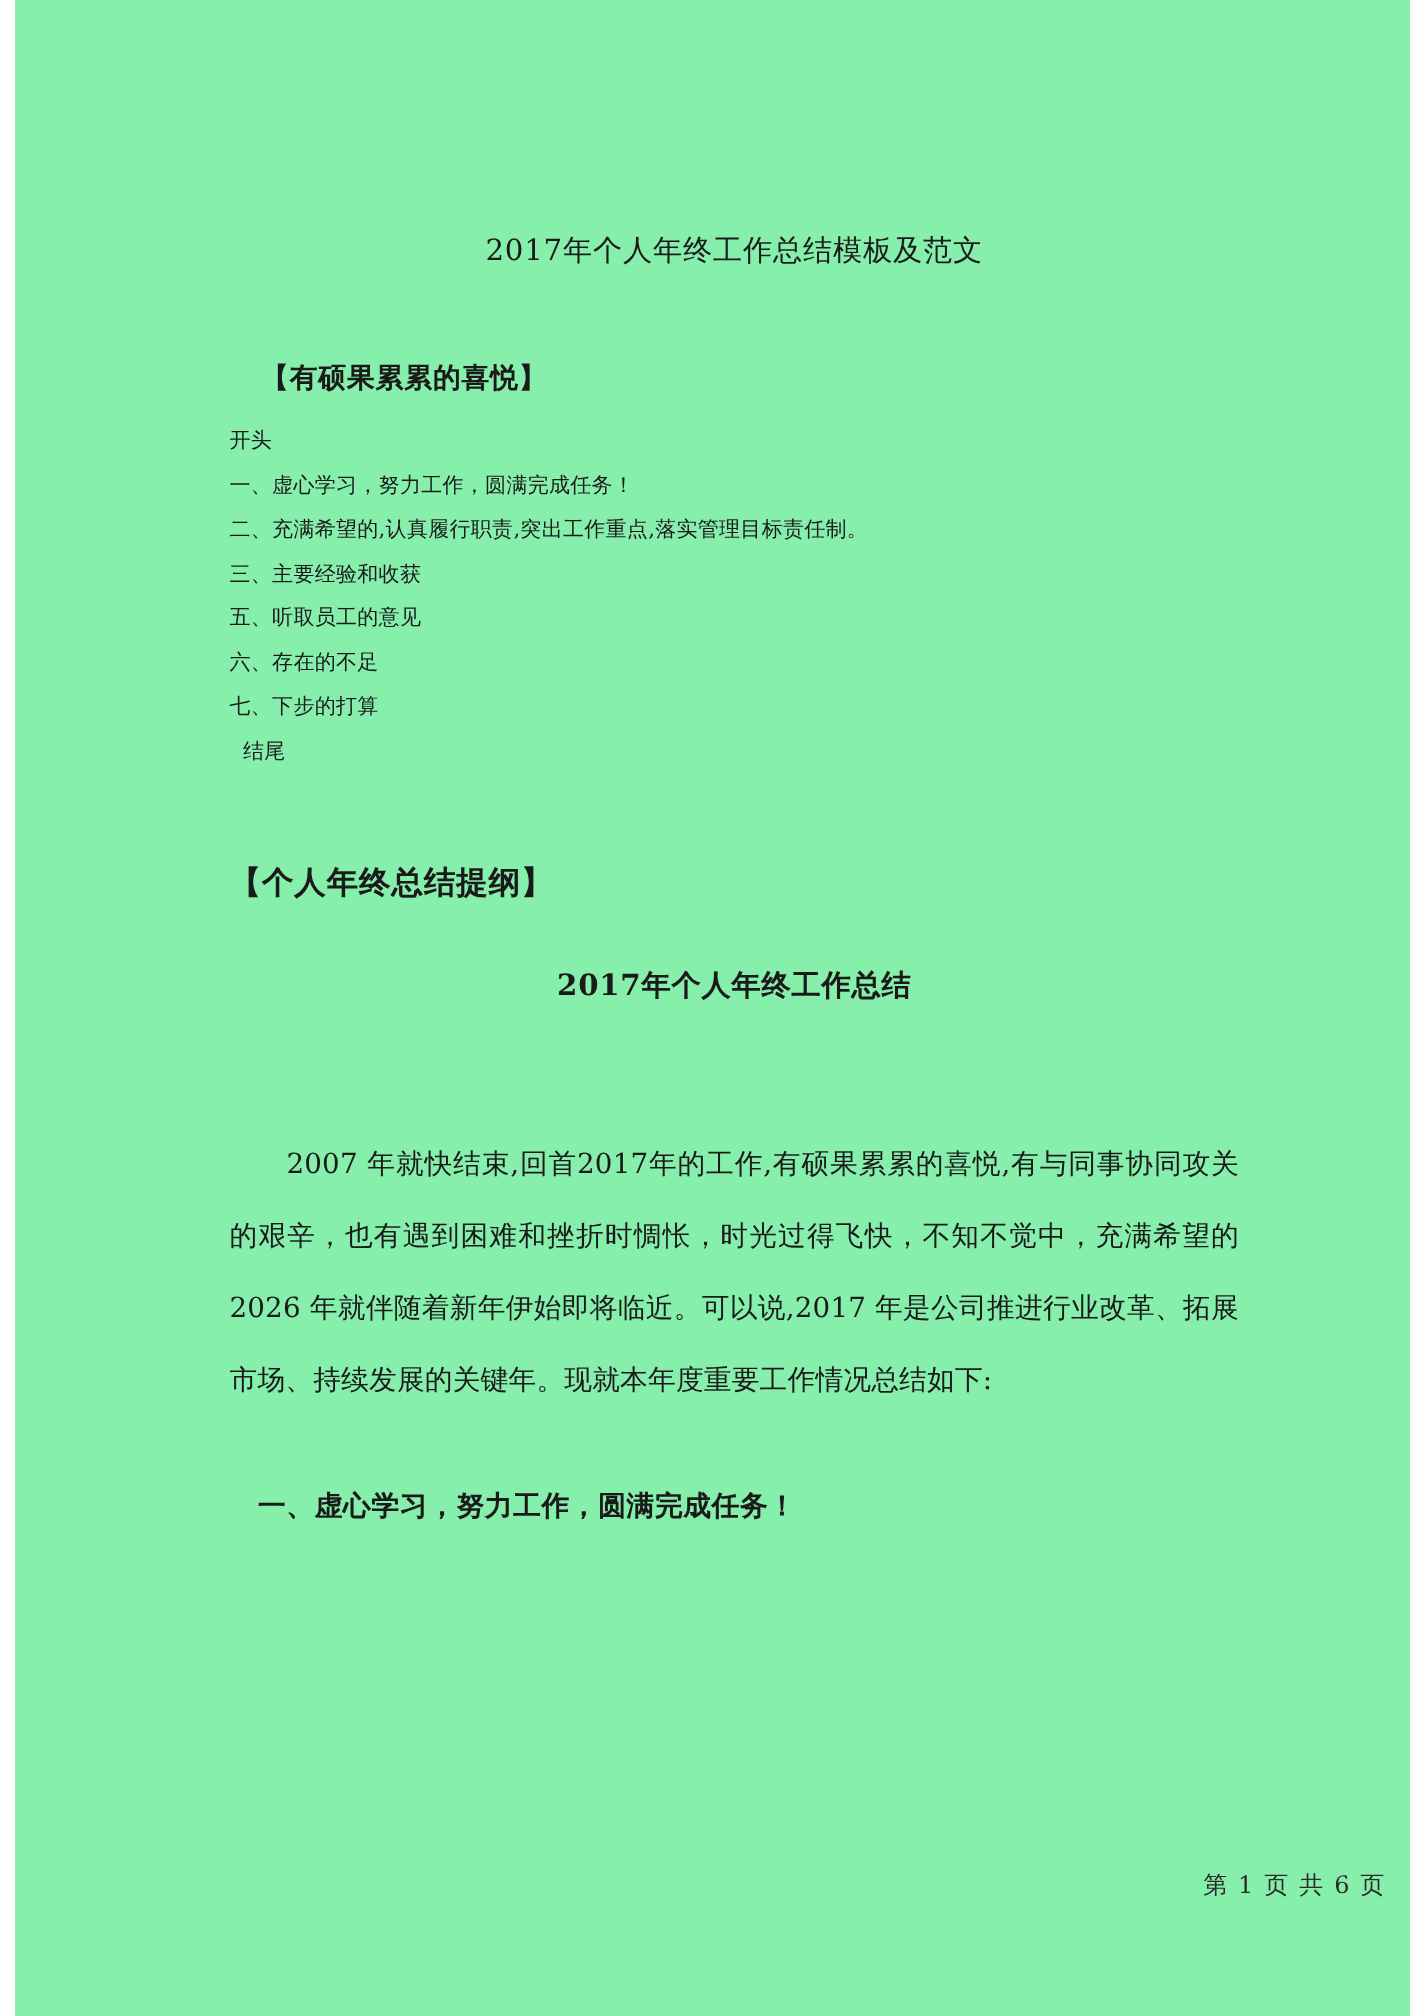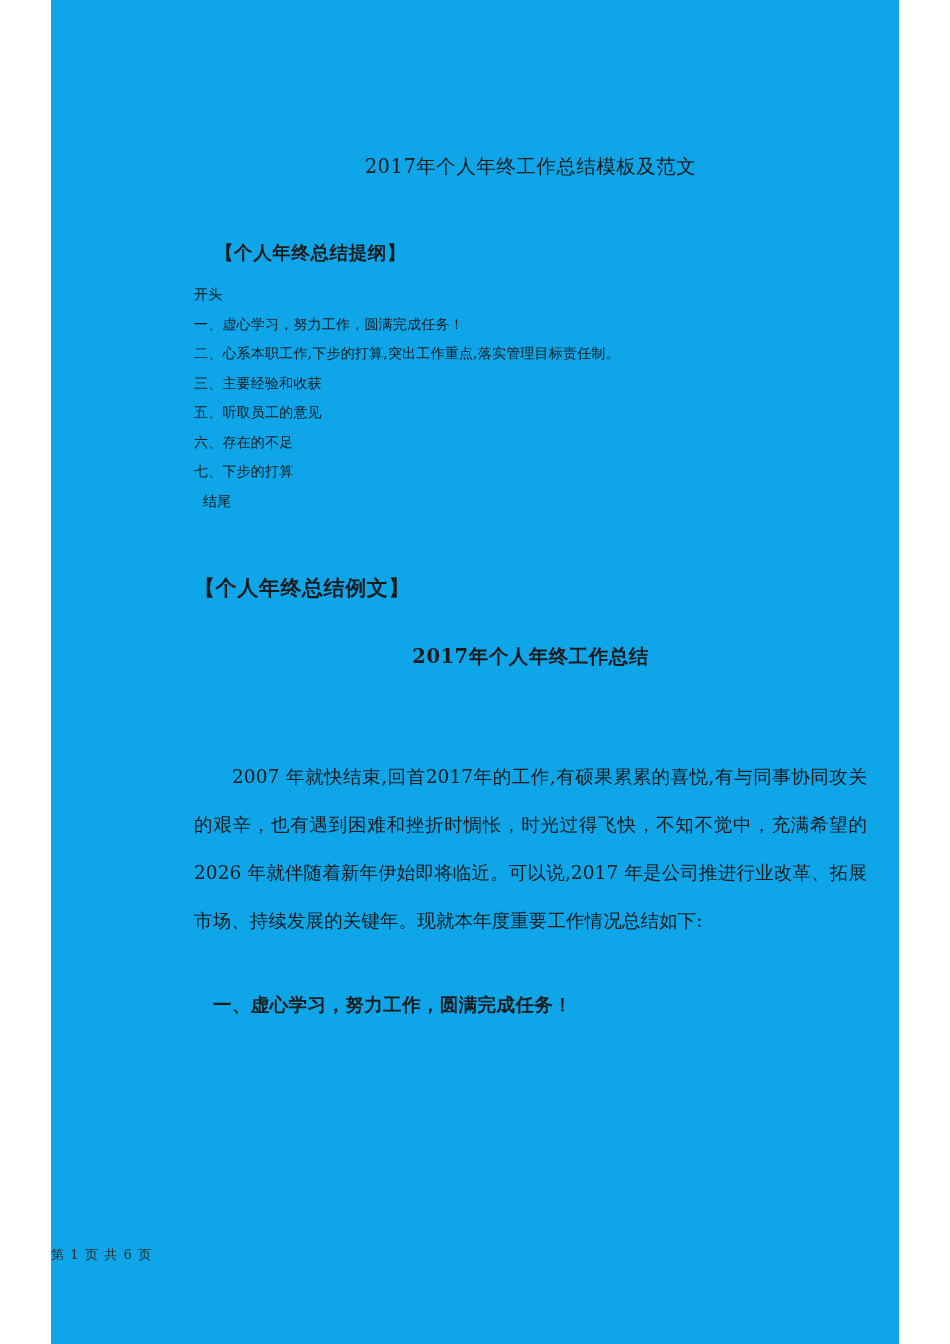--- a/index.html
+++ b/index.html
@@ -8,24 +8,24 @@
     background: #ffffff;
   }
   body {
     font-family: "DejaVu Serif", "Liberation Serif", serif;
     color: #1a1a1a;
     -webkit-font-smoothing: antialiased;
   }
 
   .page {
     position: relative;
-    width: 848px;
+    width: 930px;
     height: 1344px;
     margin: 0 auto;
-    background: #0ea5e9;
+    background: #86efac;
     overflow: hidden;
     box-sizing: border-box;
   }
 
   
   .content {
     position: absolute;
     left: 143px;
     top: 0;
     width: 673px;
@@ -122,52 +122,52 @@
     margin: 0;
     padding-top: 46px;
     padding-left: 19px;
     line-height: 1.5;
   }
 
   
   .footer {
     position: absolute;
     left: 0;
-    right: 0;
+    right: 16px;
     top: 1246px;
-    text-align: left;
-    font-size: 13px;
+    text-align: right;
+    font-size: 16px;
     color: #2b2b2b;
     letter-spacing: 1.1px;
     line-height: 1.4;
   }
 </style>
 </head>
 <body>
 
 <div class="page">
 
   <div class="content">
 
     <h1 class="doc-title">2017年个人年终工作总结模板及范文</h1>
 
-    <h2 class="outline-heading">【个人年终总结提纲】</h2>
+    <h2 class="outline-heading">【有硕果累累的喜悦】</h2>
 
     <ul class="outline-list">
       <li>开头</li>
       <li>一、虚心学习，努力工作，圆满完成任务！</li>
-      <li class="wrap">二、心系本职工作,下步的打算,突出工作重点,落实管理目标责任制。</li>
+      <li class="wrap">二、充满希望的,认真履行职责,突出工作重点,落实管理目标责任制。</li>
       <li>三、主要经验和收获</li>
       <li>五、听取员工的意见</li>
       <li>六、存在的不足</li>
       <li>七、下步的打算</li>
       <li class="tail">结尾</li>
     </ul>
 
-    <h2 class="example-heading">【个人年终总结例文】</h2>
+    <h2 class="example-heading">【个人年终总结提纲】</h2>
 
     <h3 class="example-subtitle">2017年个人年终工作总结</h3>
 
     <p class="body-paragraph"><span class="nowrap-num">2007</span><span> 年就快结束,回首2017年的工作,有硕果累累的喜悦,有与同事协同攻关的艰辛，也有遇到困难和挫折时惆怅，时光过得飞快，不知不觉中，充满希望的 2026 年就伴随着新年伊始即将临近。可以说,2017 年是公司推进行业改革、拓展市场、持续发展的关键年。现就本年度重要工作情况总结如下:</span></p>
 
     <h3 class="section-one">一、虚心学习，努力工作，圆满完成任务！</h3>
 
   </div>
 
   <div class="footer">

